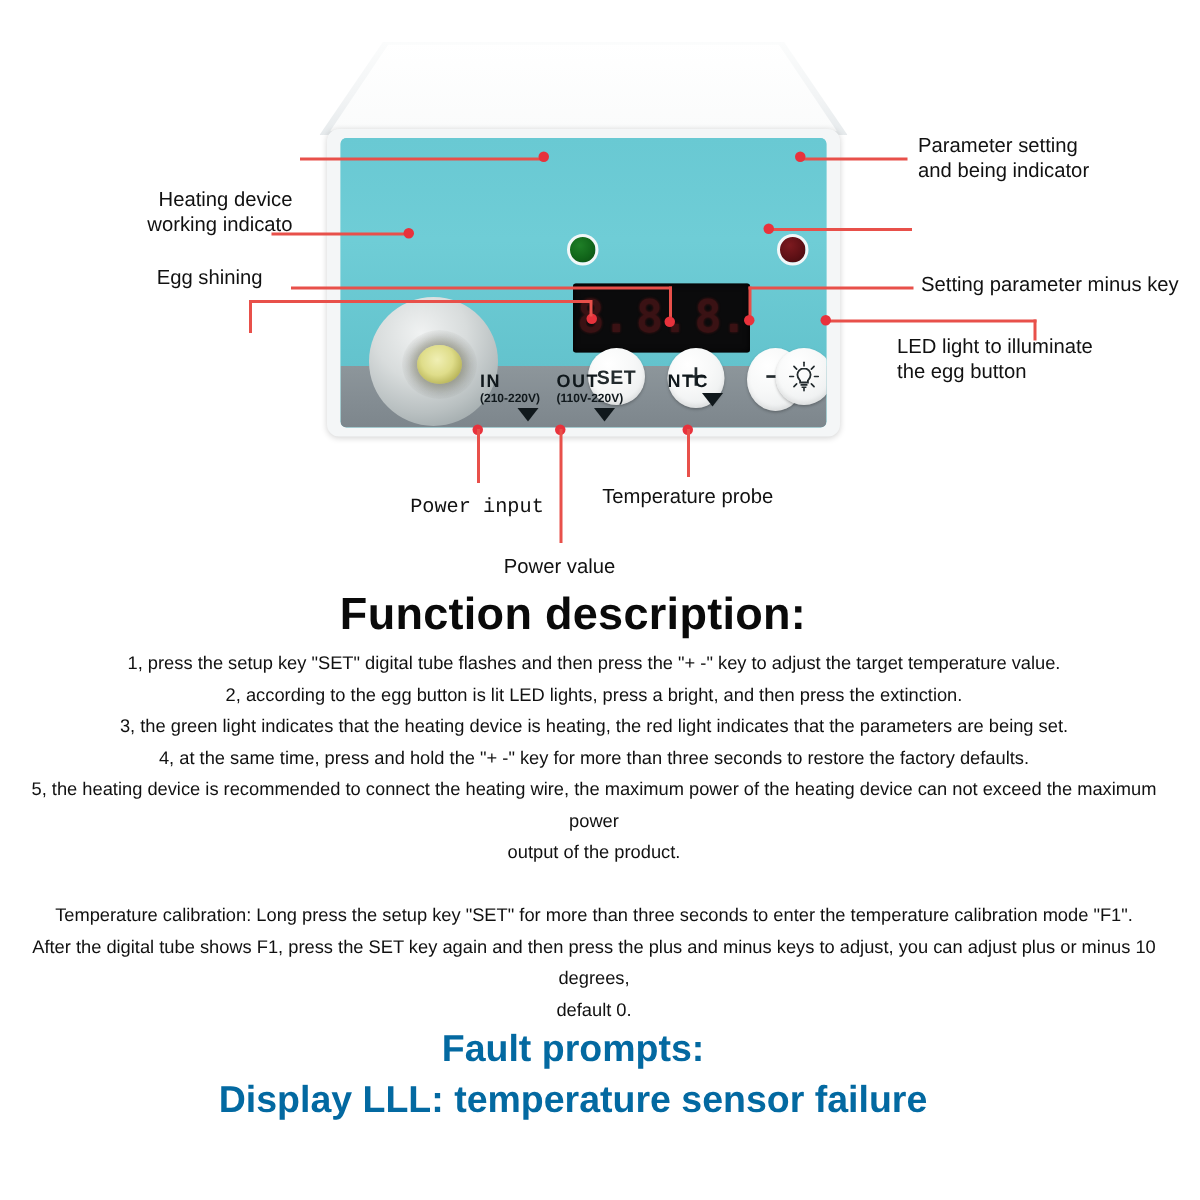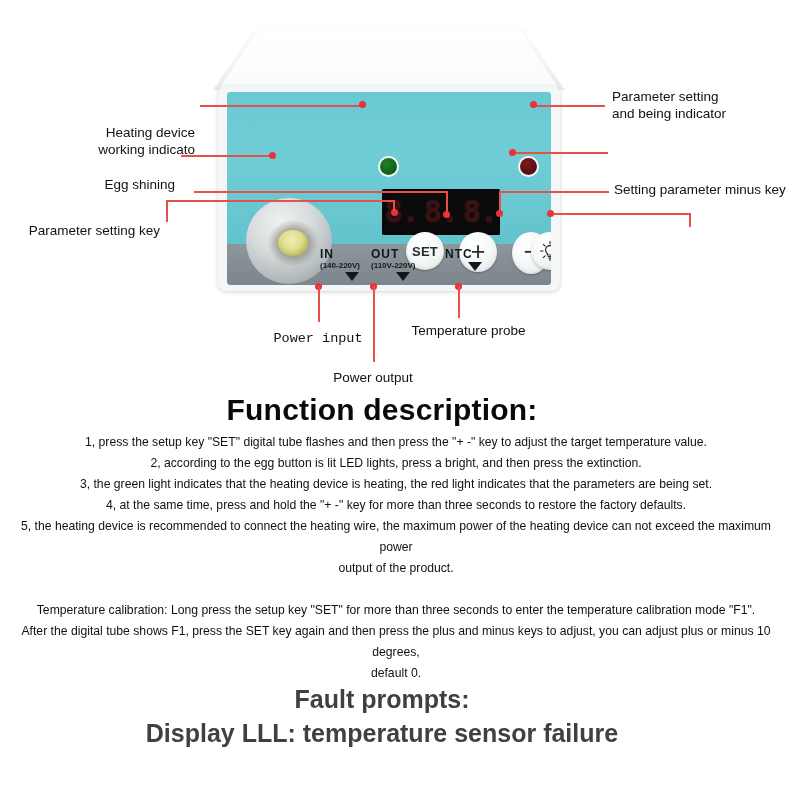--- a/index.html
+++ b/index.html
@@ -88,21 +88,20 @@
   }
 
   
   .btn{
     position:absolute;width:38px;height:38px;border-radius:50%;
     background:radial-gradient(circle at 36% 28%, #ffffff 0%, #f7f8f8 45%, #e6e9ea 100%);
     box-shadow:0 1px 2px rgba(0,0,0,.25), inset 0 -2px 3px rgba(0,0,0,.07);
     display:flex;align-items:center;justify-content:center;
     color:#232b2e;
     top:140px;
-    margin-left:14px;
   }
   .btn.set{left:165px;font-size:13px;font-weight:700;letter-spacing:.3px;}
   .btn.plus{left:218px;font-size:25px;font-weight:400;line-height:0;padding-bottom:2px;}
   .btn.minus{left:271px;font-size:25px;font-weight:400;line-height:0;padding-bottom:4px;}
   .btn.light{left:289px;}
   .btn.light{left:290px;}
 
   
   .port{position:absolute;text-align:left;color:#10181c;}
   .port .big{font-size:12px;font-weight:700;letter-spacing:1px;line-height:13px;}
@@ -130,21 +129,21 @@
 
   
   .section{position:absolute;width:764px;text-align:center;}
   .h1{
     font-size:30px;font-weight:700;color:#0a0a0a;letter-spacing:.2px;
   }
   .para{
     font-size:12.2px;color:#111;line-height:21px;padding:0 14px;
   }
   .para p{margin:0;}
-  .big-line{font-size:25px;font-weight:700;color:#404040;line-height:34px;}
+  .big-line{font-size:25px;font-weight:700;color:#0369a1;line-height:34px;}
 </style>
 </head>
 <body>
 
 <div id="root">
 
   <div class="diagram">
 
     <div class="device">
       <div class="dev-top">
@@ -184,21 +183,21 @@
                 <line x1="6.1" y1="15.9" x2="4.3" y2="17.7"></line>
               </g>
               <path d="M11 5.6 c-2.6 0 -4.4 2 -4.4 4.3 c0 1.8 1.1 2.9 1.8 3.8 l0 1.3 l5.2 0 l0 -1.3 c0.7 -0.9 1.8 -2 1.8 -3.8 c0 -2.3 -1.8 -4.3 -4.4 -4.3 z" fill="none" stroke="#232b2e" stroke-width="1.2"></path>
               <line x1="8.7" y1="16.6" x2="13.3" y2="16.6" stroke="#232b2e" stroke-width="1.1"></line>
               <line x1="9.4" y1="18.1" x2="12.6" y2="18.1" stroke="#232b2e" stroke-width="1"></line>
             </svg>
           </div>
 
           <div class="port port-in">
             <div class="big">IN</div>
-            <div class="small">(140-220V)</div>
+            <div class="small">(210-220V)</div>
             <div class="arrow"></div>
           </div>
           <div class="port port-out">
             <div class="big">OUT</div>
             <div class="small">(110V-220V)</div>
             <div class="arrow"></div>
           </div>
           <div class="port port-ntc">
             <div class="big">NTC</div>
             <div class="small"></div>
@@ -216,21 +215,20 @@
     <div class="dot" style="left:359px;top:101px;"></div>
 
     <div class="lbl r" style="left:55px;top:147px;width:120px;margin-top:29px;">Egg shining</div>
     <div class="cl h" style="left:181px;top:155px;width:91px;"></div>
     <div class="dot" style="left:269px;top:152px;"></div>
 
     <div class="cl h" style="left:194px;top:191px;width:254px;"></div>
     <div class="cl v" style="left:446px;top:191px;height:23px;"></div>
     <div class="dot" style="left:443px;top:211px;"></div>
 
-    <div class="lbl r" style="left:8px;top:222px;width:152px;">Parameter setting key</div>
     <div class="cl v" style="left:166px;top:200px;height:22px;"></div>
     <div class="cl h" style="left:166px;top:200px;width:229px;"></div>
 
     <div class="dot" style="left:391px;top:209px;"></div>
     <div class="cl v" style="left:393px;top:202px;height:9px;"></div>
 
     <div class="lbl" style="left:612px;top:88px;width:180px;">
       <div>Parameter setting</div>
       <div>and being indicator</div>
     </div>
@@ -238,35 +236,39 @@
     <div class="dot" style="left:530px;top:101px;"></div>
 
     <div class="cl h" style="left:514px;top:152px;width:94px;"></div>
     <div class="dot" style="left:509px;top:149px;"></div>
 
     <div class="lbl" style="left:614px;top:181px;width:190px;">Setting parameter minus key</div>
     <div class="cl v" style="left:499px;top:191px;height:22px;"></div>
     <div class="cl h" style="left:499px;top:191px;width:110px;"></div>
     <div class="dot" style="left:496px;top:210px;"></div>
 
+    <div class="lbl" style="left:598px;top:222px;width:200px;">
+      <div>LED light to illuminate</div>
+      <div>the egg button</div>
+    </div>
     <div class="cl h" style="left:551px;top:213px;width:140px;"></div>
     <div class="cl v" style="left:689px;top:213px;height:14px;"></div>
     <div class="dot" style="left:547px;top:210px;"></div>
 
     <div class="dot" style="left:315px;top:283px;"></div>
     <div class="cl v" style="left:318px;top:286px;height:36px;"></div>
     <div class="lbl c" style="left:258px;top:330px;width:120px;font-family:Liberation Mono, monospace;">Power input</div>
 
     <div class="dot" style="left:370px;top:283px;"></div>
     <div class="cl v" style="left:373px;top:286px;height:76px;"></div>
-    <div class="lbl c" style="left:313px;top:369px;width:120px;">Power output</div>
+    <div class="lbl c" style="left:313px;top:369px;width:120px;">Power value</div>
 
     <div class="dot" style="left:455px;top:283px;"></div>
     <div class="cl v" style="left:458px;top:286px;height:32px;"></div>
-    <div class="lbl c" style="left:401px;top:322px;width:135px;">Temperature probe</div>
+    <div class="lbl c" style="left:391px;top:322px;width:135px;">Temperature probe</div>
 
   </div>
 
   <div class="section" style="top:393px;">
     <div class="h1">Function description:</div>
   </div>
   <div class="section para" style="top:432px;">
     <p>1, press the setup key "SET" digital tube flashes and then press the "+ -" key to adjust the target temperature value.</p>
     <p>2, according to the egg button is lit LED lights, press a bright, and then press the extinction.</p>
     <p>3, the green light indicates that the heating device is heating, the red light indicates that the parameters are being set.</p>

